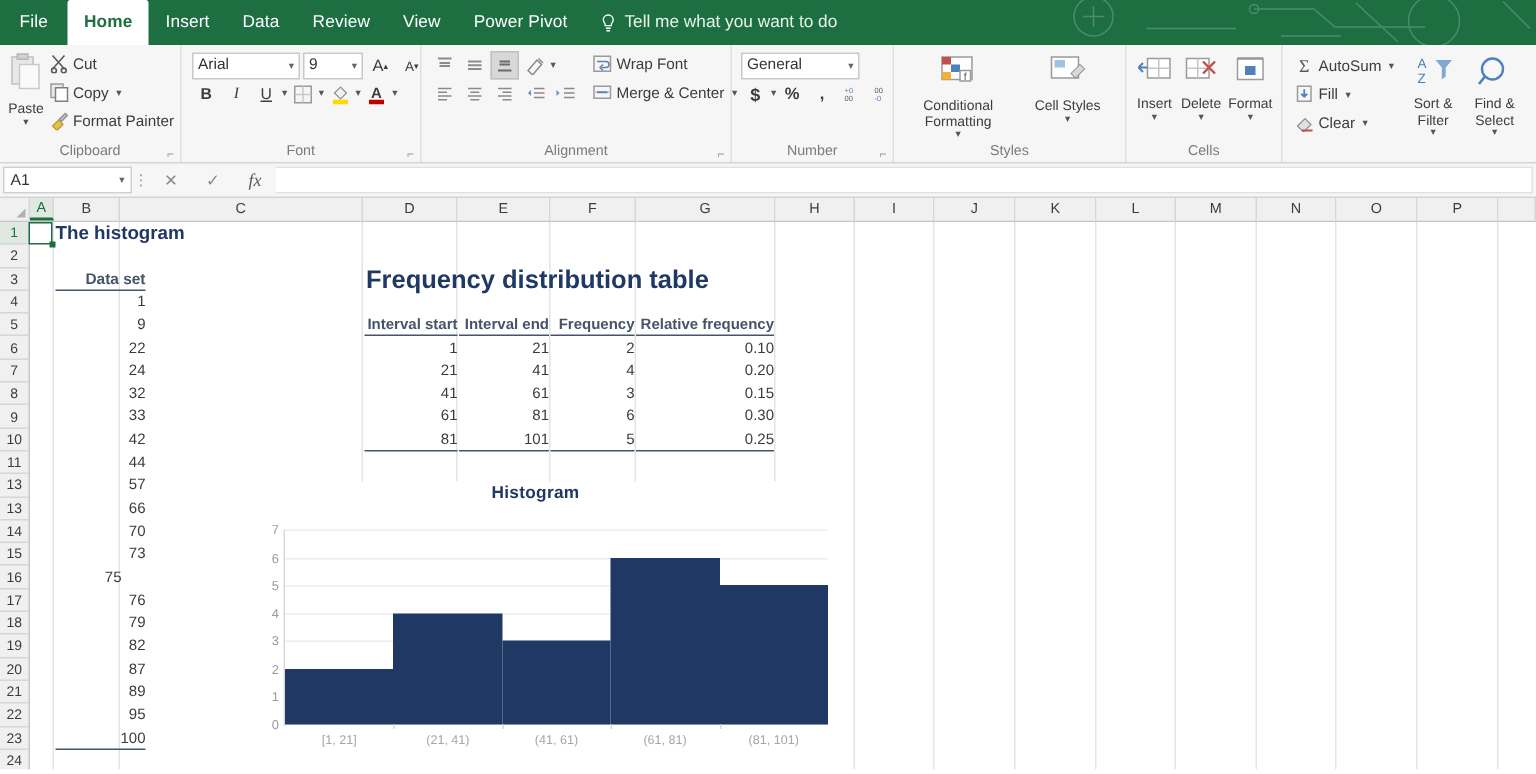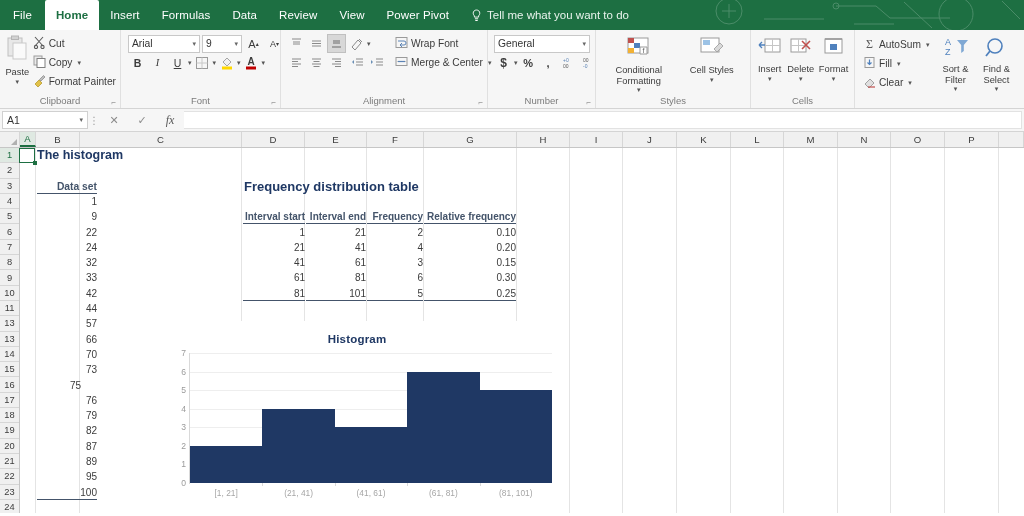--- a/index.html
+++ b/index.html
@@ -96,21 +96,21 @@
   .gridbody { position: relative; display: flex; height: 365px; }
   .rowhdrcol { width: 20px; flex: none; background: #f0f0f0; border-right: 1px solid #c6c6c6; }
   .rh { height: 15.3px; border-bottom: 1px solid #d6d6d6; font-size: 9.3px; color: #3c3c3c; display: flex; align-items: center; justify-content: center; }
   .rh.selhdr { background: #dfe9e2; color: #1d6f42; }
   .cellsarea { position: relative; flex: 1; padding-left: 28px; }
   .vline { position: absolute; top: 0; bottom: 0; width: 1px; background: #e4e4e4; }
 
   .cell { position: absolute; font-size: 10px; color: #3b3b3b; white-space: nowrap; line-height: 15.3px; height: 15.3px; }
   .cell.r { text-align: right; }
   .cell.bold { font-weight: bold; }
-  .tbl-title { font-weight: bold; font-size: 13px; color: #1f3864; }
+  .tbl-title { font-weight: bold; font-size: 17px; color: #1f3864; }
   .hdr-under { border-bottom: 1.4px solid #44546a; }
   .top-under { border-bottom: 1.4px solid #44546a; }
 
   .selbox { position: absolute; border: 1.6px solid #1d6f42; width: 16px; height: 15px; z-index: 5; }
   .selbox::after { content:""; position:absolute; right:-3px; bottom:-3px; width:4px; height:4px; background:#1d6f42; }
 
   
   .chart { position: absolute; z-index: 4; background: #ffffff; }
   .chart-title { text-align: center; font-weight: bold; font-size: 11.5px; color: #1f3864; letter-spacing: .2px; }
   .plot { position: relative; }
@@ -121,21 +121,20 @@
   .xlab { position: absolute; top: 100%; transform: translateX(-50%); margin-top: 5px; font-size: 8.4px; color: #a6a6a6; white-space: nowrap; }
   .tick { position: absolute; width: 1px; height: 3px; background: #d9d9d9; }
 </style>
 </head>
 <body>
 
 <div class="ribbon-tabbar">
   <div class="tab file">File</div>
   <div class="tab active">Home</div>
   <div class="tab">Insert</div>
-  <div class="tab">Formulas</div>
   <div class="tab">Data</div>
   <div class="tab">Review</div>
   <div class="tab">View</div>
   <div class="tab">Power Pivot</div>
   <div class="tellme">
     <svg class="bulb" viewBox="0 0 11 13">
       <path d="M5.5 1C3.6 1 2.2 2.4 2.2 4.2c0 1.2.6 2 1.2 2.7v1.2h4.2V6.9c.6-.7 1.2-1.5 1.2-2.7C8.8 2.4 7.4 1 5.5 1z" fill="none" stroke="#ffffff" stroke-width=".9"></path>
       <rect x="3.9" y="9.3" width="3.2" height="1" fill="#ffffff"></rect>
       <rect x="4.3" y="11" width="2.4" height="1" fill="#ffffff"></rect>
     </svg>
@@ -356,21 +355,21 @@
       </div>
     </div>
     <div class="rgroup-label">Alignment</div>
     <span class="dlg">⌐</span>
   </div>
 
   <div class="rgroup" style="width:108px">
     <div class="rgroup-body">
       <div class="stack" style="padding-left:2px">
         <div class="smallrow">
-          <div class="ctl" style="width:96px">
+          <div class="ctl" style="width:79px">
             <span class="cv">General</span>
             <span class="ar">▾</span>
           </div>
         </div>
         <div class="smallrow" style="gap:1px">
           <span class="sqbtn" style="font-weight:bold;font-size:12px">$</span>
           <span class="caretdn">▾</span>
           <span class="sqbtn" style="font-weight:bold;font-size:11px">%</span>
           <span class="sqbtn" style="font-weight:bold;font-size:11px">,</span>
           <span class="sqbtn">
@@ -652,21 +651,21 @@
       <div class="cell r" style="left:286px;top:122.4px;width:60px">81</div>
       <div class="cell r" style="left:347px;top:122.4px;width:56px">6</div>
       <div class="cell r" style="left:404px;top:122.4px;width:92px">0.30</div>
 
       <div class="cell r top-under" style="left:223px;top:137.7px;width:62px">81</div>
       <div class="cell r top-under" style="left:286px;top:137.7px;width:60px">101</div>
       <div class="cell r top-under" style="left:347px;top:137.7px;width:56px">5</div>
       <div class="cell r top-under" style="left:404px;top:137.7px;width:92px">0.25</div>
 
       <div class="chart" style="left:128px;top:173px;width:418px;height:192px">
-        <div class="chart-title" style="margin-top: 12px; color: rgb(31, 56, 100);">Histogram</div>
+        <div class="chart-title" style="margin-top: 2px; color: rgb(31, 56, 100);">Histogram</div>
 
         <div class="plot" style="position:absolute;left:42px;top:32px;width:362px;height:130px">
 
           <div class="gl" style="top:0px"></div>
           <div class="ylab" style="top:0px">7</div>
           <div class="gl" style="top:18.57px"></div>
           <div class="ylab" style="top:18.57px">6</div>
           <div class="gl" style="top:37.14px"></div>
           <div class="ylab" style="top:37.14px">5</div>
           <div class="gl" style="top:55.71px"></div>

